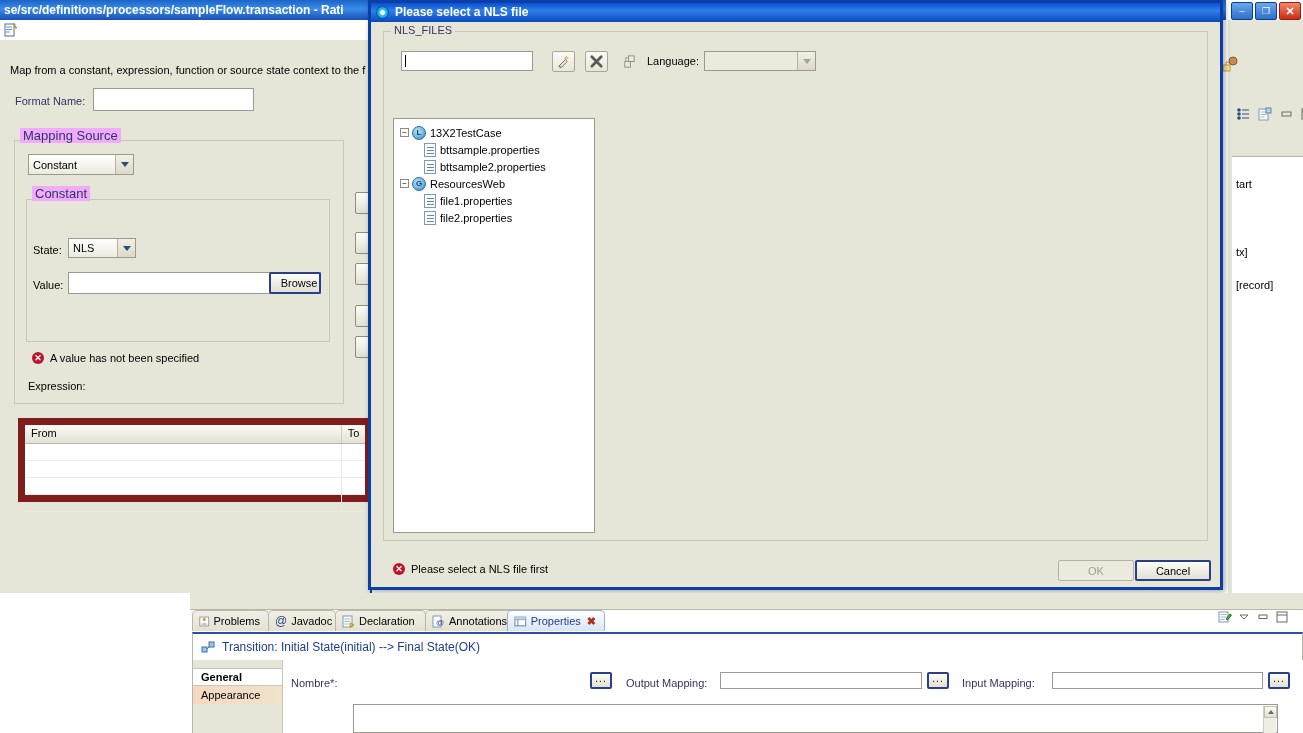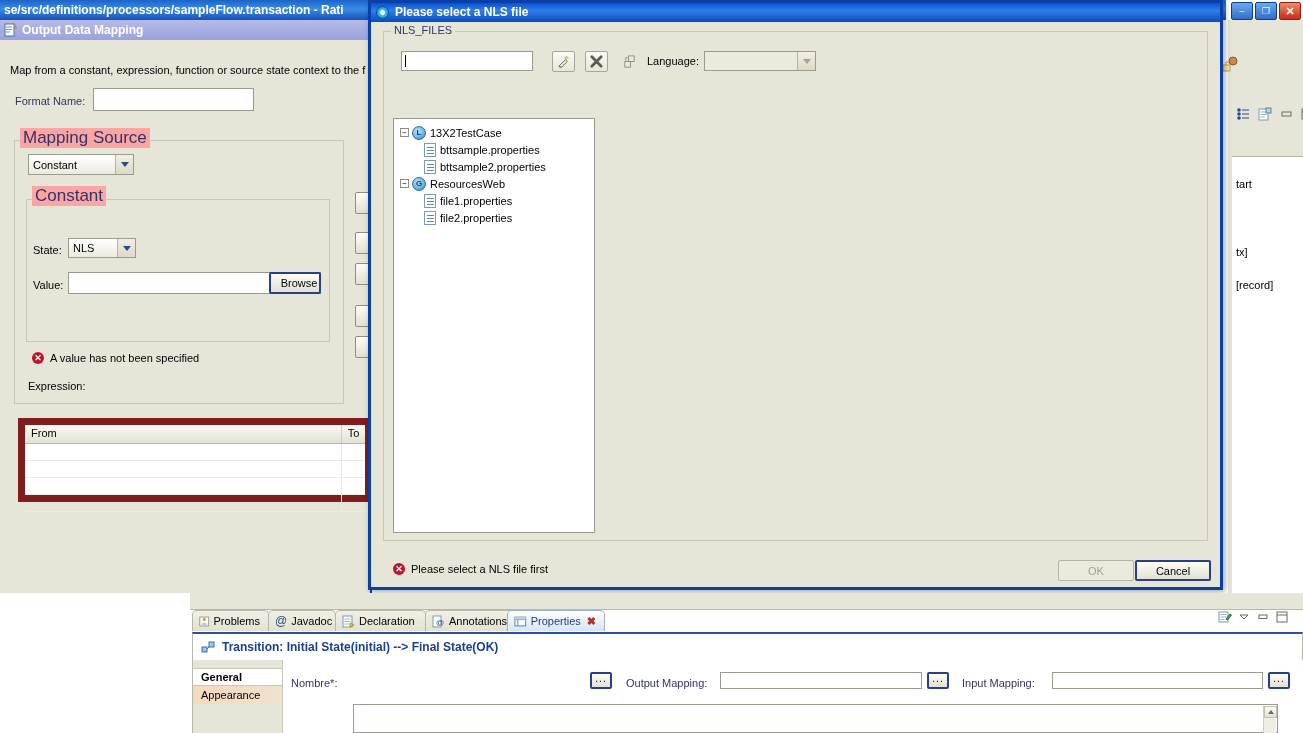--- a/index.html
+++ b/index.html
@@ -94,22 +94,22 @@
     display: flex; align-items: center; justify-content: center;
     border-radius: 2px;
   }
   .btn.default { border: 2px solid #2a3f8a; }
   .btn.disabled { color: #a0a095; background: #eceadd; border-color: #b5b3a5; }
 
   .groupbox {
     border: 1px solid #c9c7b6; box-sizing: border-box;
   }
   .group-title {
-    position: absolute; background: #fca5a5;
-    padding: 0 3px; font-size: 17px; color: #333366;
+    position: absolute; background: #f0abfc;
+    padding: 0 3px; font-size: 13px; color: #333366;
   }
 
   
   .err-icon {
     width: 12px; height: 12px; border-radius: 50%;
     background: #c0132b;
     display: inline-flex; align-items: center; justify-content: center;
     color: #fff; font-size: 9px; font-weight: bold; line-height: 1;
   }
 
@@ -266,21 +266,21 @@
   .tabicon { width: 13px; height: 13px; display: inline-block; }
 
   #props-header {
     left: 192px; top: 632px; width: 1111px; height: 28px;
     background: #ffffff;
     border-top: 2px solid #2a4fa8;
     border-left: 1px solid #b9b7a7;
     border-right: 1px solid #b9b7a7;
     display: flex; align-items: center; gap: 6px;
     padding-left: 8px; box-sizing: border-box;
-    color: #1b3f8f; font-weight: bold; font-size: 12px;
+    color: #1b3f8f; font-weight: normal; font-size: 12px;
   }
   #props-content {
     left: 192px; top: 660px; width: 1111px; height: 73px;
     background: #ffffff;
     border-left: 1px solid #b9b7a7; border-right: 1px solid #b9b7a7;
   }
   #props-sidetabs {
     position: absolute; left: 0; top: 0; width: 90px; height: 73px;
     background: #e6e6d8; border-right: 1px solid #c9c7b6;
     box-sizing: border-box;
@@ -343,23 +343,20 @@
       <span>–</span>
     </div>
     <div class="win-btn">
       <span>❐</span>
     </div>
     <div class="win-btn close">
       <span>✕</span>
     </div>
   </div>
 
-  <div id="odm-tab" class="abs">
-    <span>Output Data Mapping</span>
-  </div>
   <svg id="odm-tab-icon" class="abs" viewBox="0 0 14 14">
     <rect x="1" y="1" width="9" height="12" fill="#ffffff" stroke="#4a6fa8"></rect>
     <path d="M2 4h6M2 6.5h6M2 9h4" stroke="#6f8fbe" stroke-width="1"></path>
     <path d="M9 1l4 4-2 0 0-4z" fill="#f2c84b" stroke="#b99224"></path>
   </svg>
 
   <div id="editor-body" class="abs"></div>
 
   <div class="abs lbl-dark" style="left:10px; top:64px; width:360px;">Map from a constant, expression, function or source state context to the f</div>
 

